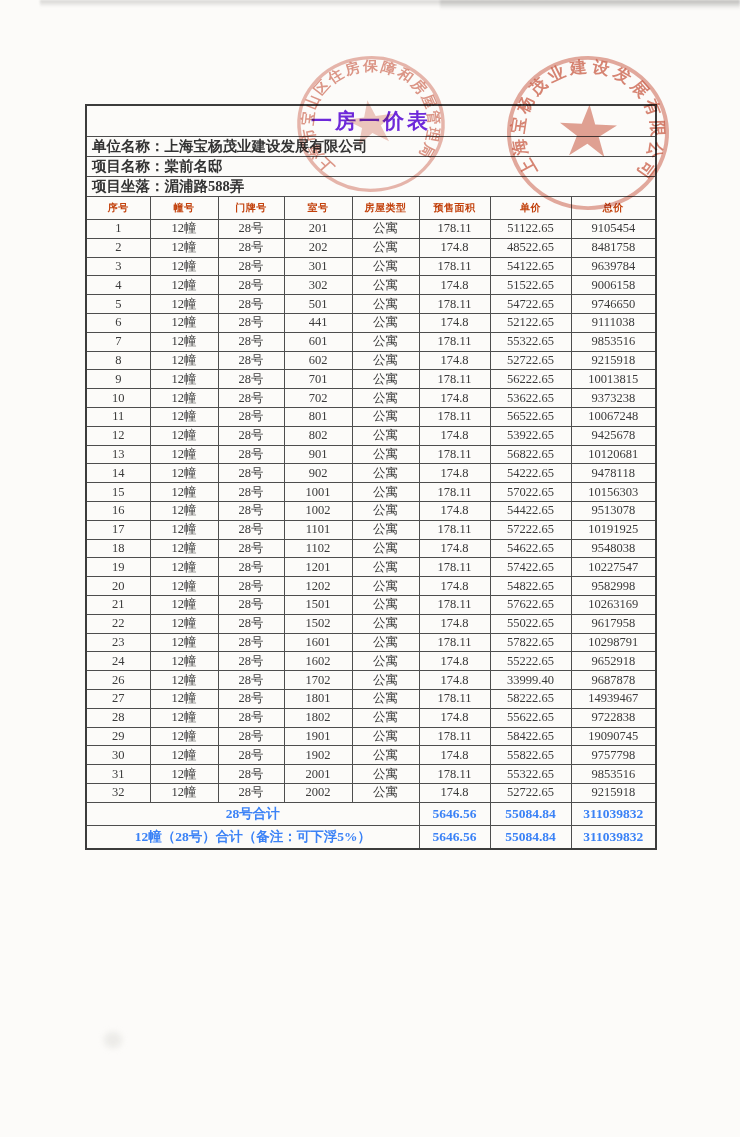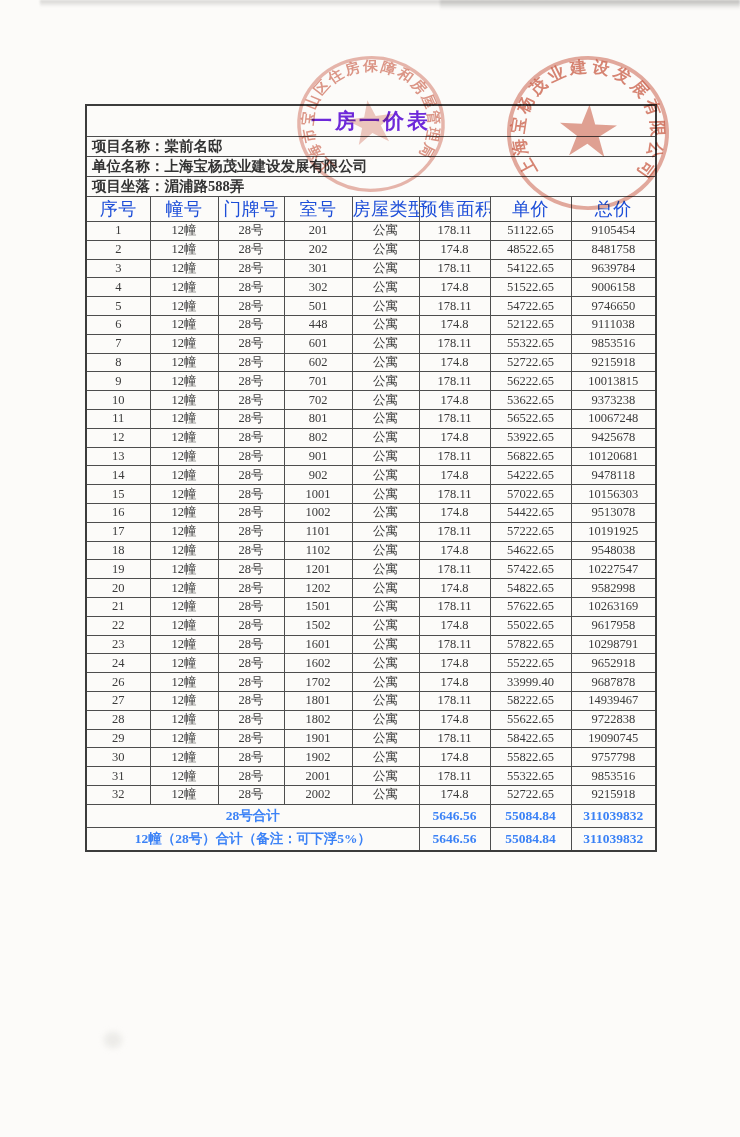--- a/index.html
+++ b/index.html
@@ -38,21 +38,21 @@
     white-space:nowrap;overflow:hidden;
   }
   tr.title-row th{
     height:30px;font-size:21px;font-weight:700;letter-spacing:3px;color:#6d28d9;
   }
   tr.info-row td{
     height:19px;text-align:left;padding-left:5px;
     font-size:14.5px;font-weight:700;color:#333;
   }
   tr.header-row th{
-    height:22px;font-size:18px;font-weight:400;color:#1d4ed8;letter-spacing:.5px;
+    height:22px;font-size:10px;font-weight:700;color:#c2410c;letter-spacing:.5px;
   }
   tbody.data-body td{
     height:17.8px;font-size:12.5px;color:#3a3a3a;
   }
   tfoot td{
     height:22px;font-size:13.5px;font-weight:700;color:#3b82f6;
   }
 
   
   .stamp{position:absolute;mix-blend-mode:multiply;filter:blur(.4px);pointer-events:none;}
@@ -82,24 +82,24 @@
       <col style="width:67px">
         <col style="width:71px">
         <col style="width:81px">
         <col style="width:85px">
     </colgroup>
     <thead>
       <tr class="title-row">
         <th colspan="8">一房一价表</th>
       </tr>
       <tr class="info-row">
+        <td colspan="8"><span>单位名称：</span><span>上海宝杨茂业建设发展有限公司</span></td>
+      </tr>
+      <tr class="info-row">
         <td colspan="8"><span>项目名称：</span><span>棠前名邸</span></td>
-      </tr>
-      <tr class="info-row">
-        <td colspan="8"><span>单位名称：</span><span>上海宝杨茂业建设发展有限公司</span></td>
       </tr>
       <tr class="info-row">
         <td colspan="8"><span>项目坐落：</span><span>湄浦路588弄</span></td>
       </tr>
       <tr class="header-row">
         <th>序号</th>
         <th>幢号</th>
         <th>门牌号</th>
         <th>室号</th>
         <th>房屋类型</th>
@@ -156,21 +156,21 @@
           <td>501</td>
           <td>公寓</td>
           <td>178.11</td>
           <td>54722.65</td>
           <td>9746650</td>
         </tr>
         <tr>
           <td>6</td>
           <td>12幢</td>
           <td>28号</td>
-          <td>448</td>
+          <td>441</td>
           <td>公寓</td>
           <td>174.8</td>
           <td>52122.65</td>
           <td>9111038</td>
         </tr>
         <tr>
           <td>7</td>
           <td>12幢</td>
           <td>28号</td>
           <td>601</td>

